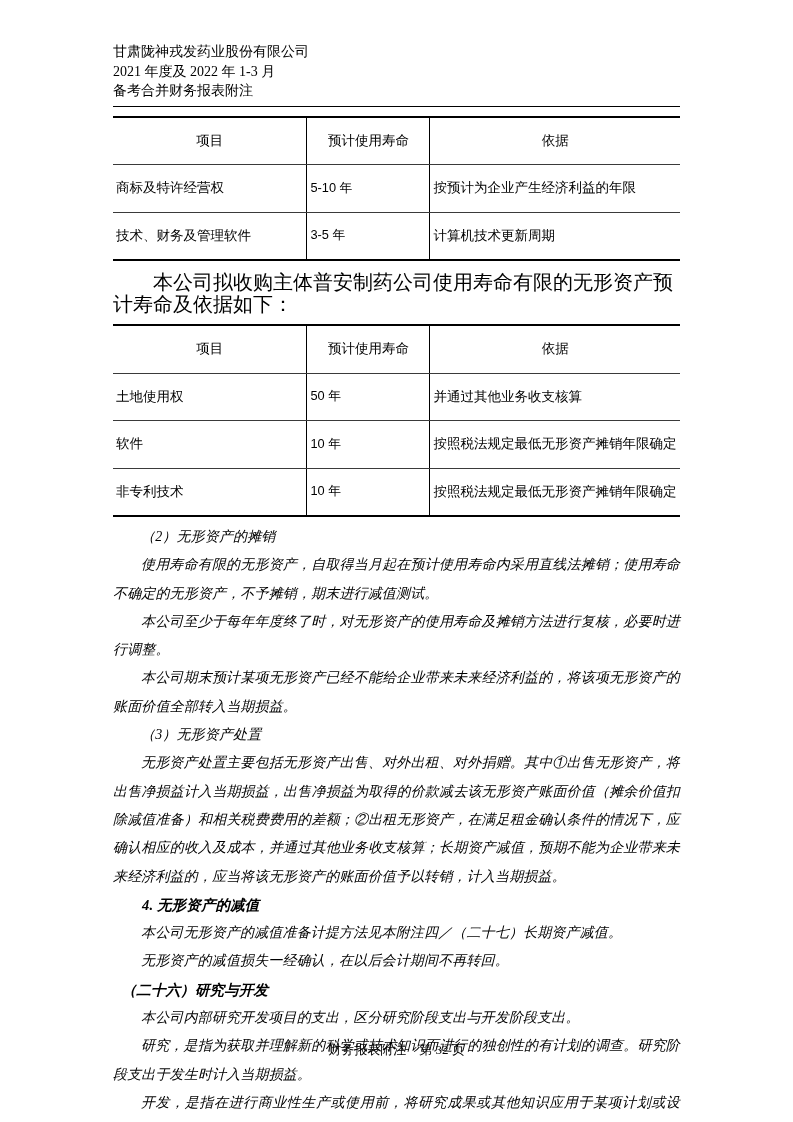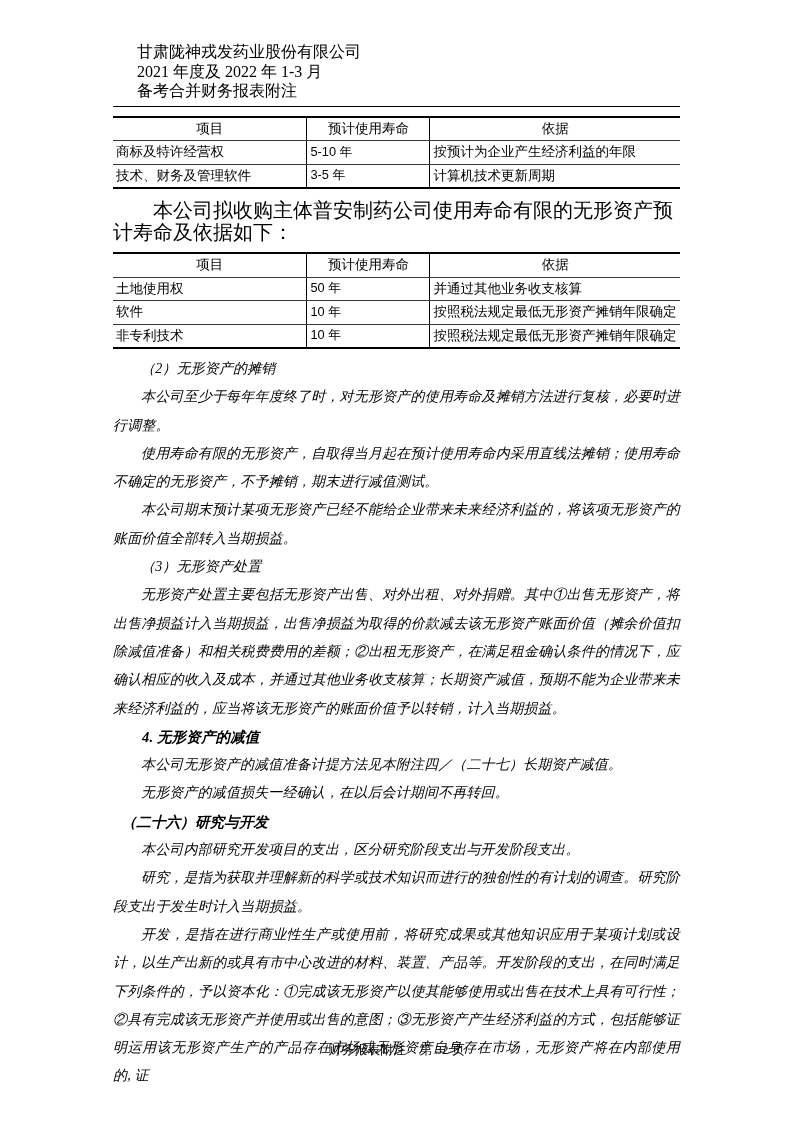--- a/index.html
+++ b/index.html
@@ -11,40 +11,40 @@
     color: #000;
     font-family: "Liberation Serif", "DejaVu Serif", serif;
     overflow: hidden;
   }
   .content {
     position: absolute;
     left: 113px;
     top: 42px;
     width: 567px;
   }
-  .doc-header { font-size: 16px; line-height: 19.5px; margin-left: 24px; }
+  .doc-header { font-size: 14px; line-height: 19.5px; }
   .doc-header div { white-space: nowrap; }
   .header-rule {
     border: none;
     border-top: 1.5px solid #000;
     margin: 5px 0 0 0;
   }
   table.ruled {
     width: 100%;
     border-collapse: collapse;
     table-layout: fixed;
     margin-top: 9px;
     font-size: 13.5px;
     border-top: 2.5px solid #000;
     border-bottom: 2.5px solid #000;
   }
   table.ruled th, table.ruled td {
     font-weight: normal;
     height: 22.5px;
-    padding: 0 3px;
+    padding: 12px 3px;
     overflow: hidden;
     white-space: nowrap;
   }
   table.ruled thead th { text-align: center; border-bottom: 1px solid #3a3a3a; }
   table.ruled tbody tr:not(:last-child) td { border-bottom: 1px solid #3a3a3a; margin-top: 44px; }
   table.ruled th + th, table.ruled td + td { border-left: 1.2px solid #000; }
   .c-item  { text-align: left; padding-left: 2px; }
   .c-life  { text-align: left; font-family: "Liberation Sans", "DejaVu Sans", sans-serif; font-size: 12.8px; }
   .c-basis { text-align: left; }
   .intro {
@@ -144,22 +144,22 @@
         <tr>
           <td class="c-item">非专利技术</td>
           <td class="c-life">10 年</td>
           <td class="c-basis">按照税法规定最低无形资产摊销年限确定</td>
         </tr>
       </tbody>
     </table>
 
     <div class="bodytext">
       <p class="sub">（2）无形资产的摊销</p>
+      <p class="para">使用寿命有限的无形资产，自取得当月起在预计使用寿命内采用直线法摊销；使用寿命不确定的无形资产，不予摊销，期末进行减值测试。</p>
       <p class="para">本公司至少于每年年度终了时，对无形资产的使用寿命及摊销方法进行复核，必要时进行调整。</p>
-      <p class="para">使用寿命有限的无形资产，自取得当月起在预计使用寿命内采用直线法摊销；使用寿命不确定的无形资产，不予摊销，期末进行减值测试。</p>
       <p class="para">本公司期末预计某项无形资产已经不能给企业带来未来经济利益的，将该项无形资产的账面价值全部转入当期损益。</p>
       <p class="sub">（3）无形资产处置</p>
       <p class="para">无形资产处置主要包括无形资产出售、对外出租、对外捐赠。其中①出售无形资产，将出售净损益计入当期损益，出售净损益为取得的价款减去该无形资产账面价值（摊余价值扣除减值准备）和相关税费费用的差额；②出租无形资产，在满足租金确认条件的情况下，应确认相应的收入及成本，并通过其他业务收支核算；长期资产减值，预期不能为企业带来未来经济利益的，应当将该无形资产的账面价值予以转销，计入当期损益。</p>
       <p class="h-num">4. 无形资产的减值</p>
       <p class="para">本公司无形资产的减值准备计提方法见本附注四／（二十七）长期资产减值。</p>
       <p class="para">无形资产的减值损失一经确认，在以后会计期间不再转回。</p>
       <p class="h-sec">（二十六）研究与开发</p>
       <p class="para">本公司内部研究开发项目的支出，区分研究阶段支出与开发阶段支出。</p>
       <p class="para">研究，是指为获取并理解新的科学或技术知识而进行的独创性的有计划的调查。研究阶段支出于发生时计入当期损益。</p>
       <p class="para">开发，是指在进行商业性生产或使用前，将研究成果或其他知识应用于某项计划或设计，以生产出新的或具有市中心改进的材料、装置、产品等。开发阶段的支出，在同时满足下列条件的，予以资本化：①完成该无形资产以使其能够使用或出售在技术上具有可行性；②具有完成该无形资产并使用或出售的意图；③无形资产产生经济利益的方式，包括能够证明运用该无形资产生产的产品存在市场或无形资产自身存在市场，无形资产将在内部使用的, 证</p>

